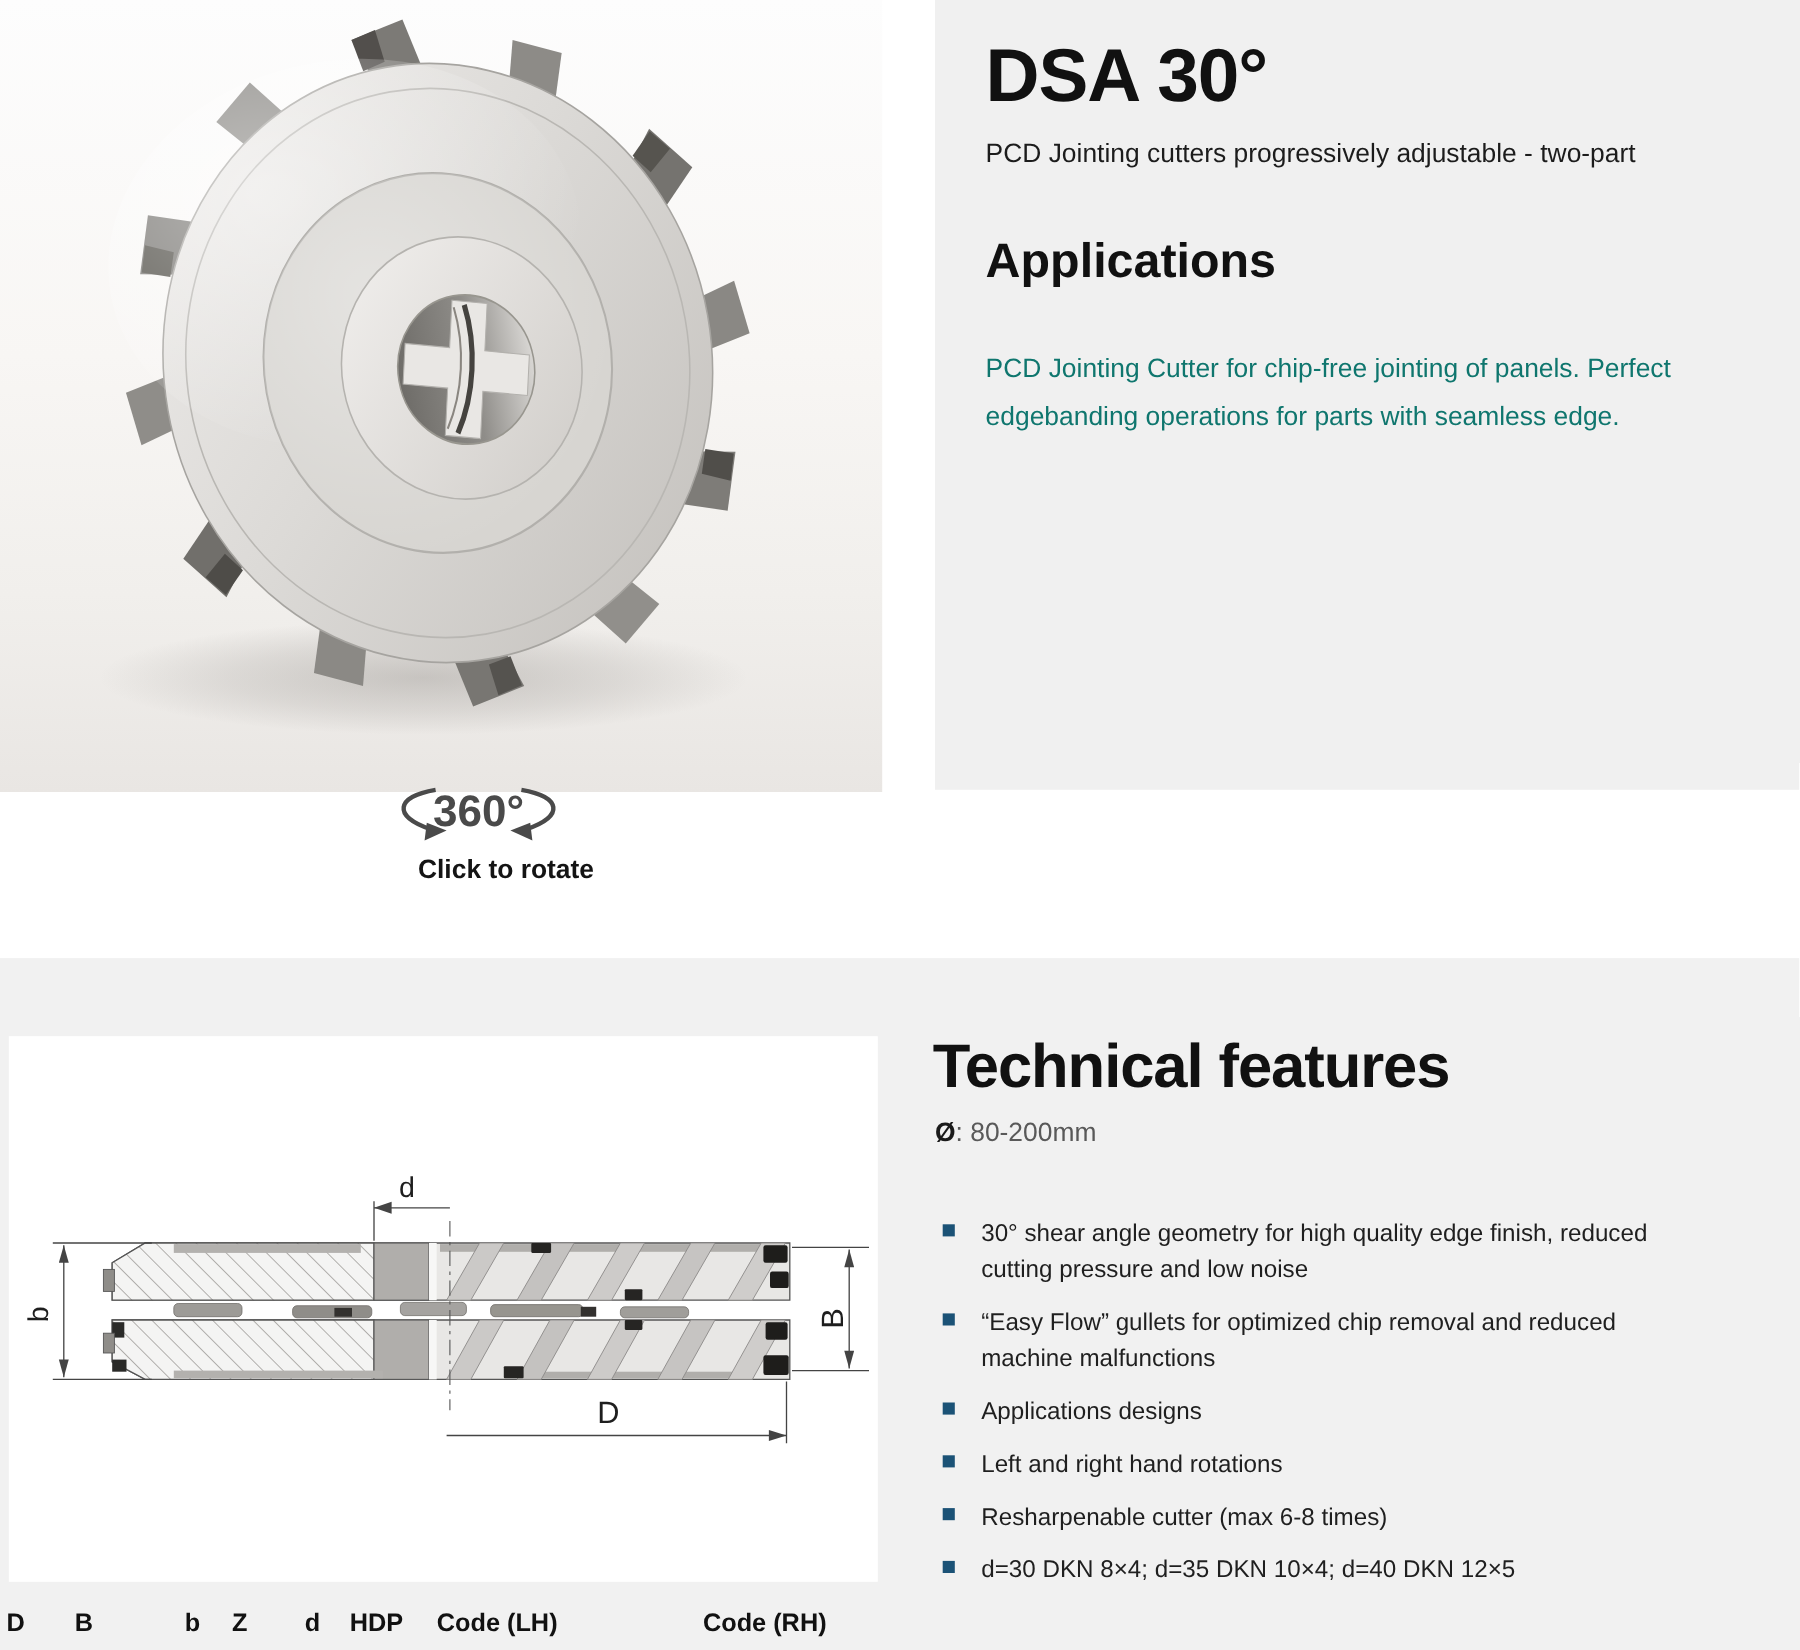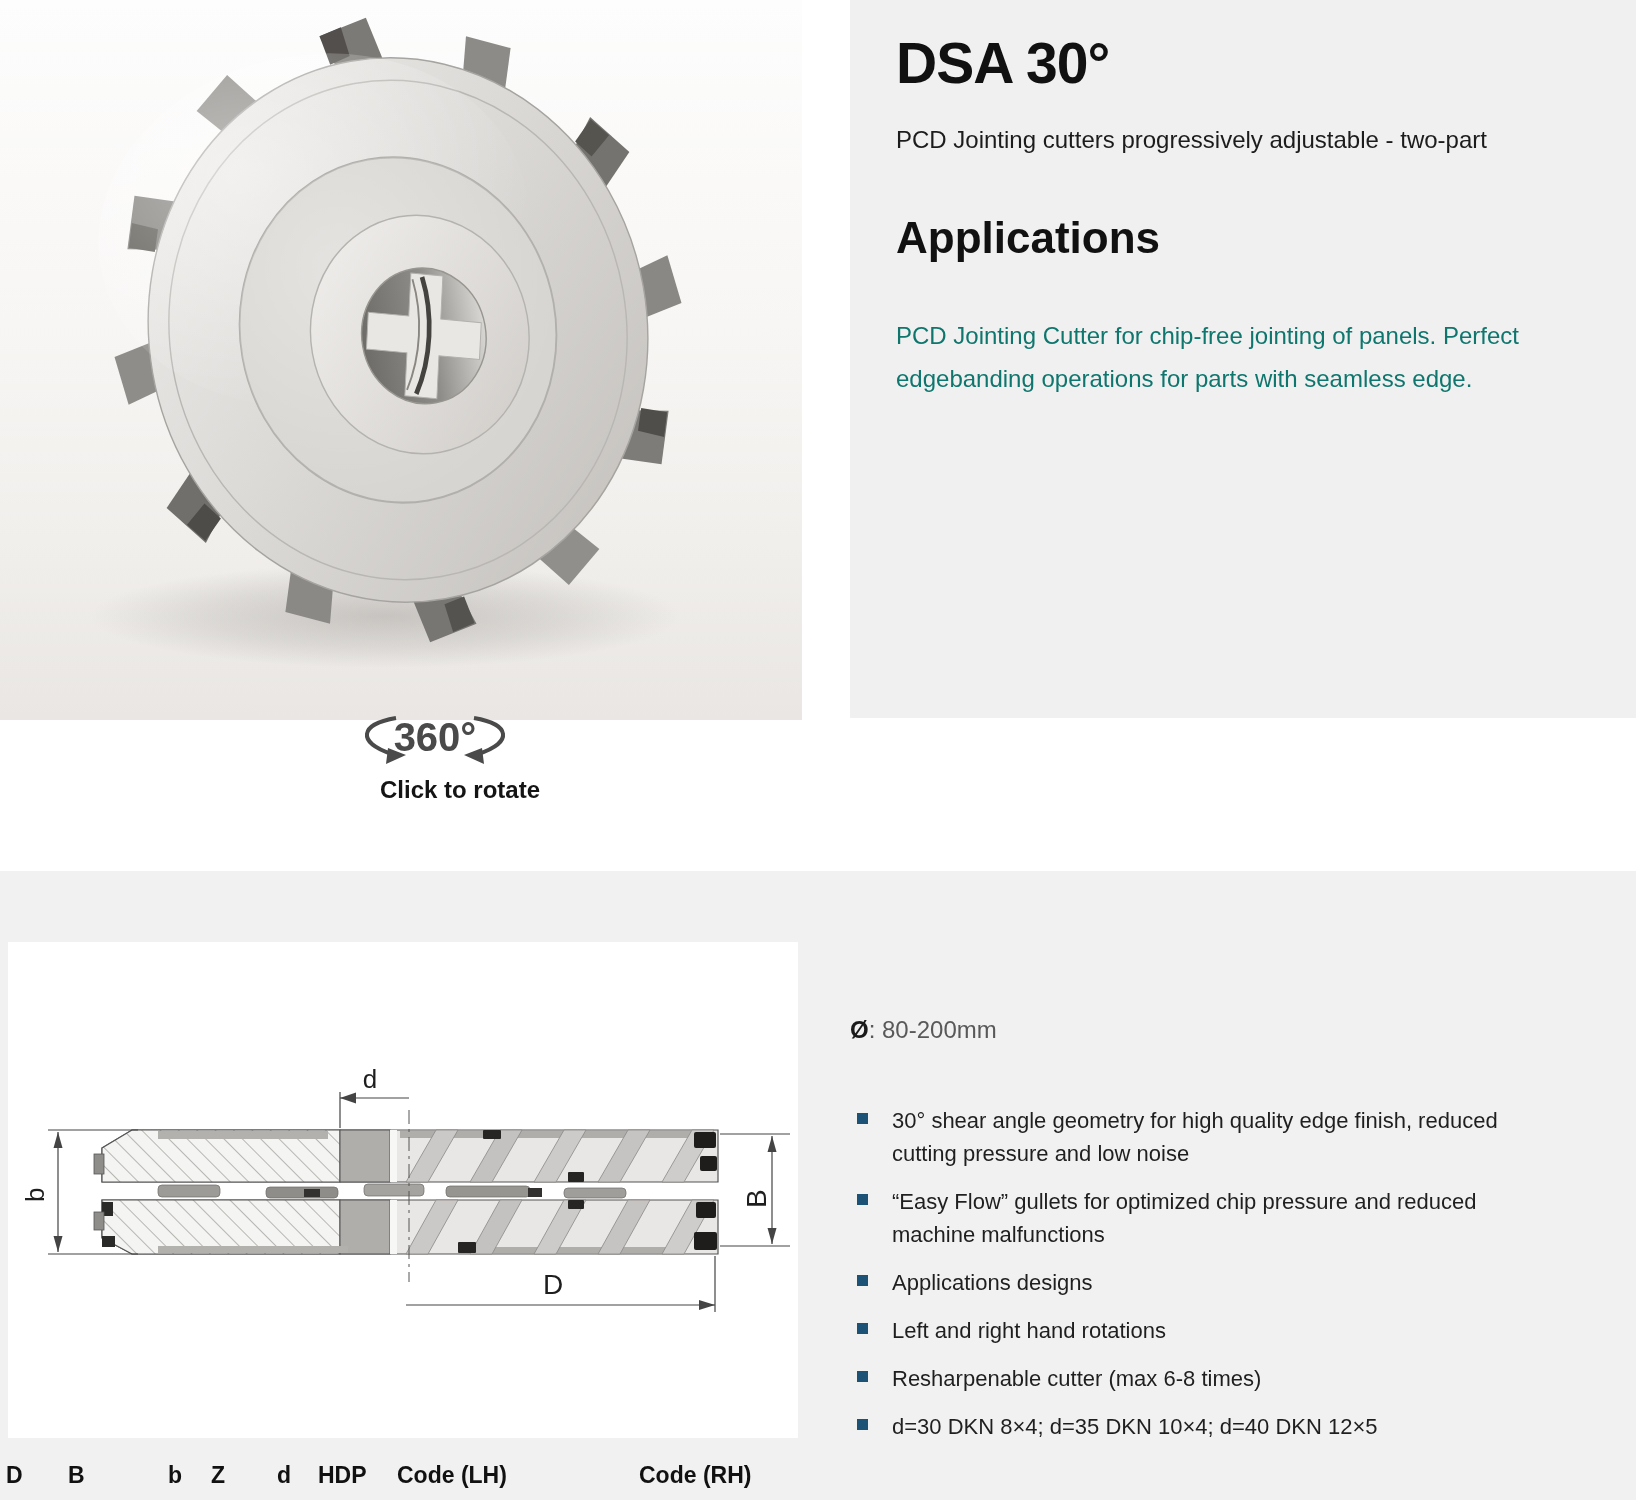--- a/index.html
+++ b/index.html
@@ -11,21 +11,21 @@
   .photo-area { position:absolute; left:0; top:0; width:802px; height:720px;
     background:linear-gradient(180deg,#fdfdfd 0%,#f8f6f4 45%,#f1efec 75%,#e9e6e3 100%); cursor:pointer; }
   .photo-area svg { display:block; }
 
   
   .rotate-widget { position:absolute; left:240px; top:706px; width:300px; text-align:right; cursor:pointer; }
   .rotate-text { font-size:24px; color:#141414; margin-top:2px;font-weight:bold; }
 
   
   .info-panel { position:absolute; left:850px; top:0; width:786px; height:718px; background:#f0f0f0; }
-  .info-panel h1 { position:absolute; left:46px; top:30px; font-size:57px; font-weight:700; letter-spacing:-1px; color:#111; }
+  .info-panel h1 { position:absolute; left:46px; top:30px; font-size:68px; font-weight:700; letter-spacing:-1px; color:#111; }
   .info-panel .subtitle { position:absolute; left:46px; top:126px; font-size:24px; color:#1c1c1c; width:690px; }
   .info-panel h2 { position:absolute; left:46px; top:213px; font-size:44px; font-weight:700; color:#111; }
   .info-panel .apps-text { position:absolute; left:46px; top:314px; font-size:24px; line-height:43px; color:#0f766e; width:665px; }
 
   
   .bottom-section { position:absolute; left:0; top:871px; width:1636px; height:629px; background:#f1f1f1; }
   .diagram-panel { position:absolute; left:8px; top:942px; width:790px; height:496px; background:#ffffff; }
   .diagram-panel svg { display:block; }
 
   .tech-heading { position:absolute; left:848px; top:936px; font-size:56px; font-weight:700; letter-spacing:-1px; color:#111; }
@@ -255,25 +255,26 @@
 
       <g stroke="#444" stroke-width="1.2">
         <line x1="707" y1="314" x2="707" y2="370"></line>
         <line x1="398" y1="363" x2="707" y2="363"></line>
         <path d="M707 363 L691 358 L691 368 Z" fill="#444" stroke="none"></path>
       </g>
       <text x="545" y="352" font-size="28" fill="#1e1e1e" text-anchor="middle">D</text>
     </svg>
   </div>
 
+  <h2 class="tech-heading">Technical features</h2>
   <p class="dia-line"><span class="dia-symbol">Ø</span><span class="dia-value">: 80-200mm</span></p>
 
   <ul class="features">
     <li><span class="bullet-square"></span><span class="li-text">30° shear angle geometry for high quality edge finish, reduced cutting pressure and low noise</span></li>
-    <li><span class="bullet-square"></span><span class="li-text">“Easy Flow” gullets for optimized chip pressure and reduced machine malfunctions</span></li>
+    <li><span class="bullet-square"></span><span class="li-text">“Easy Flow” gullets for optimized chip removal and reduced machine malfunctions</span></li>
     <li><span class="bullet-square"></span><span class="li-text">Applications designs</span></li>
     <li><span class="bullet-square"></span><span class="li-text">Left and right hand rotations</span></li>
     <li><span class="bullet-square"></span><span class="li-text">Resharpenable cutter (max 6-8 times)</span></li>
     <li><span class="bullet-square"></span><span class="li-text">d=30 DKN 8×4; d=35 DKN 10×4; d=40 DKN 12×5</span></li>
   </ul>
 
   <div class="spec-headers">
     <span class="th-0">D</span>
     <span class="th-1">B</span>
     <span class="th-2">b</span>

